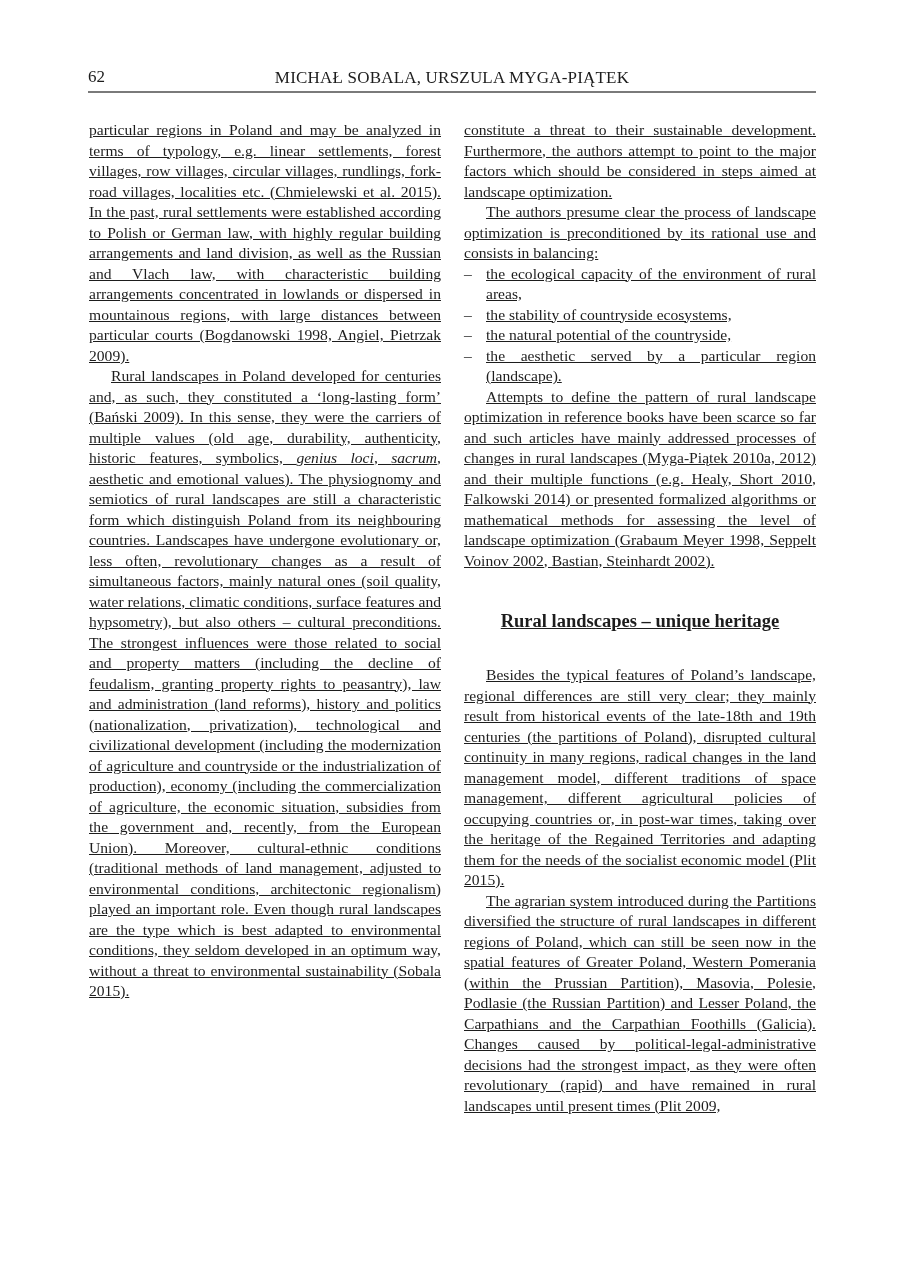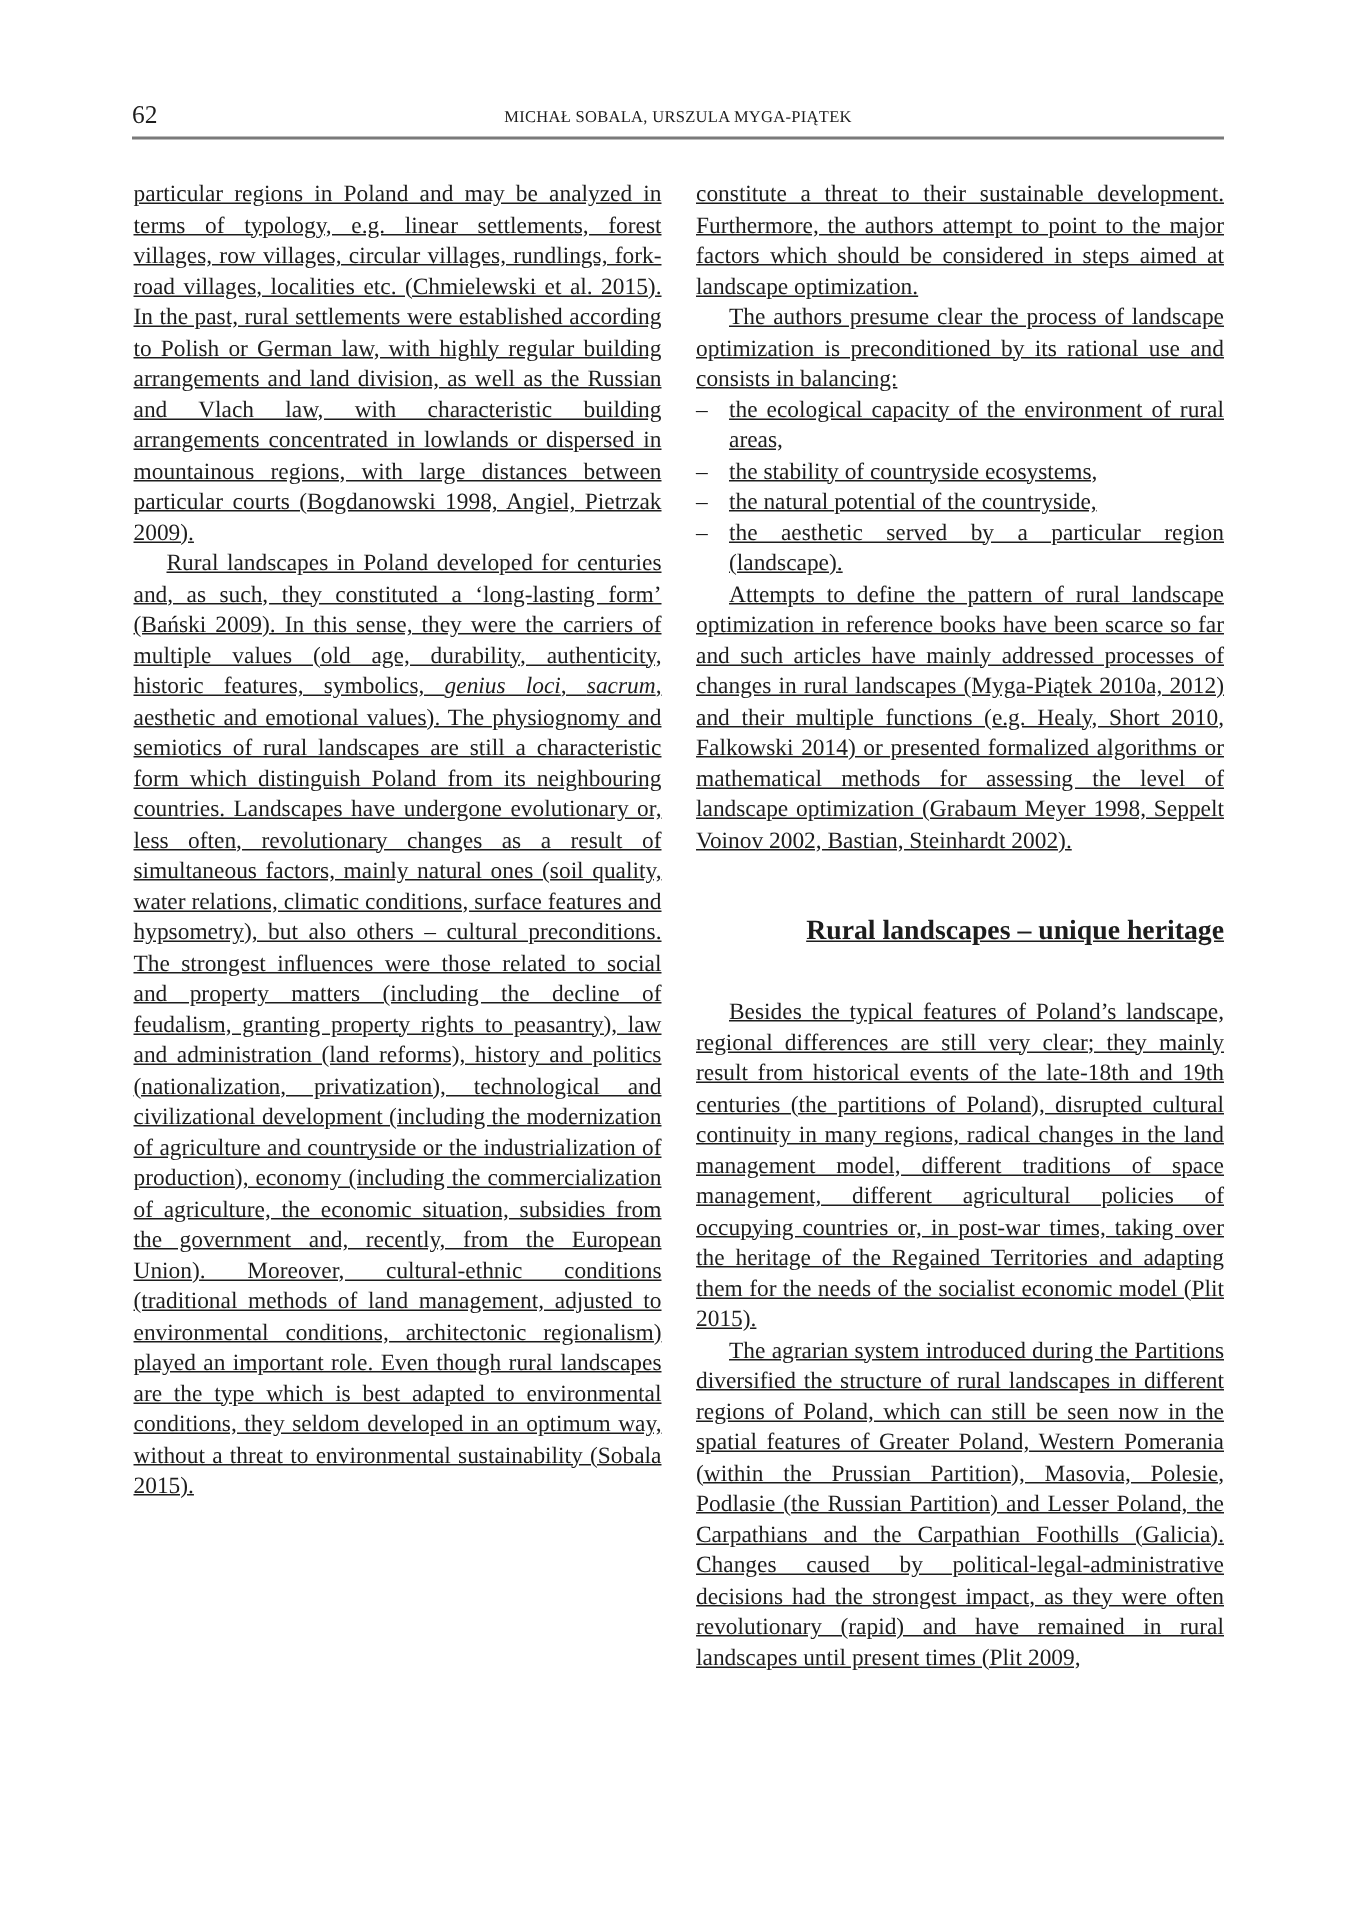--- a/index.html
+++ b/index.html
@@ -1,30 +1,30 @@
 <!DOCTYPE html>
 <html><head>
 <meta charset="utf-8">
 <style>
   html, body { margin: 0; padding: 0; background: #ffffff; }
   body { width: 903px; height: 1278px; position: relative; overflow: hidden; }
   .page { position: absolute; left: 0; top: 0; width: 881px; height: 1278px; font-family: "Liberation Serif", "DejaVu Serif", serif; color: #1d1d1d; }
   .header { position: absolute; left: 88px; top: 66px; width: 728px; height: 24px; }
   .page-num { position: absolute; left: 0; top: 0; font-size: 17px; line-height: 22px; }
-  .running-head { position: absolute; left: 0; right: 0; top: 3px; text-align: center; font-size: 11px; letter-spacing: 0.2px; line-height: 18px; }
+  .running-head { position: absolute; left: 0; right: 0; top: 3px; text-align: center; font-size: 17px; letter-spacing: 0.2px; line-height: 18px; }
   .rule { position: absolute; left: 88px; top: 91px; width: 728px; height: 2px; background: #7a7a7a; }
   .col { position: absolute; top: 120px; width: 352px; font-size: 15.6px; line-height: 20.5px; text-align: justify; hyphens: manual; text-decoration: underline; }
   .col-left { left: 89px; }
   .col-right { left: 464px; }
   .col p { margin: 0; }
   .col p.indent { text-indent: 22px; }
   .col ul { list-style: none; margin: 0; padding: 0; }
   .col li { position: relative; padding-left: 22px; }
   .col li .dash { position: absolute; left: 0; top: 0; }
-  .heading { font-weight: bold; font-size: 18.5px; line-height: 24px; margin: 38px 0 32px 0; text-align: right; }
+  .heading { font-weight: bold; font-size: 18.5px; line-height: 24px; margin: 38px 0 32px 0; text-align: center; }
   em { font-style: italic; }
 </style>
 </head>
 <body>
 
 <div class="page">
   <div class="header">
     <span class="page-num">62</span>
     <div class="running-head">MICHAŁ SOBALA, URSZULA MYGA-PIĄTEK</div>
   </div>

